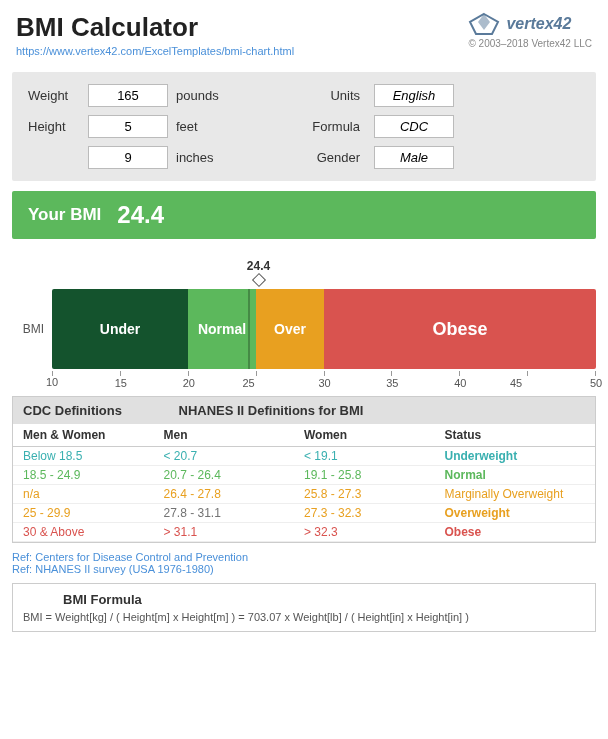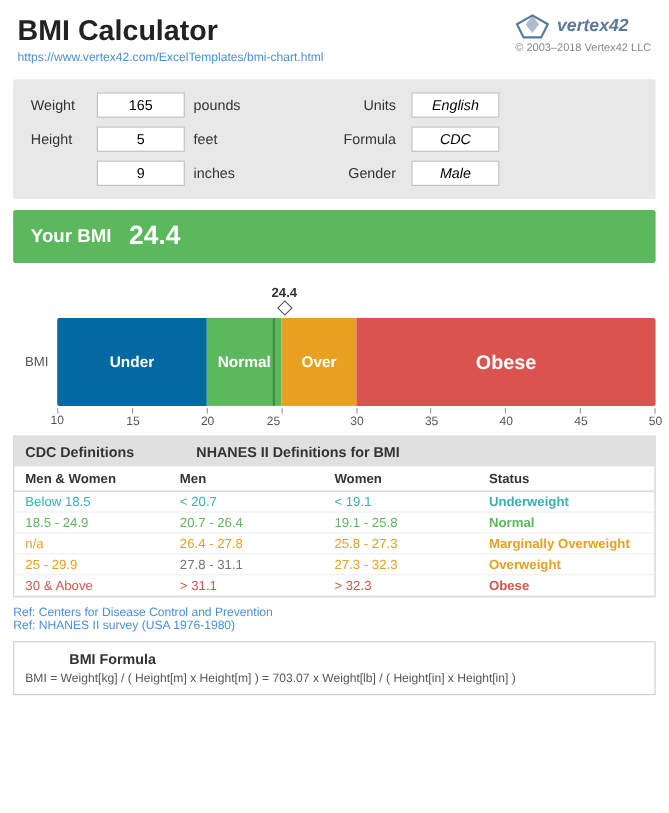--- a/index.html
+++ b/index.html
@@ -128,21 +128,21 @@
         <div style="width:10px;height:10px;background:#fff;transform:rotate(45deg);border:1px solid #555;margin-top:2px;"></div>
       </div>
     </div>
 
     <div class="chart-row">
       <div class="chart-y-label">BMI</div>
       <div class="bars-wrapper" style="position:relative;">
 
         <div style="position:absolute;left:calc(36%);top:0;bottom:0;width:2px;background:rgba(0,0,0,0.25);z-index:5;"></div>
 
-        <div class="bar-segment" style="background:#0369a1;flex:10;border-radius:2px 0 0 2px;display:flex;align-items:center;justify-content:center;color:#fff;font-size:14px;font-weight:bold;">
+        <div class="bar-segment" style="background:#14532d;flex:10;border-radius:2px 0 0 2px;display:flex;align-items:center;justify-content:center;color:#fff;font-size:14px;font-weight:bold;">
           <span>Under</span>
         </div>
 
         <div class="bar-segment" style="background:#5cb85c;flex:5;display:flex;align-items:center;justify-content:center;color:#fff;font-size:14px;font-weight:bold;">
           <span>Normal</span>
         </div>
 
         <div class="bar-segment" style="background:#e8a020;flex:5;display:flex;align-items:center;justify-content:center;color:#fff;font-size:14px;font-weight:bold;">
           <span>Over</span>
         </div>
@@ -177,21 +177,21 @@
       <div style="flex:5;position:relative;">
         <div style="position:absolute;right:0;border-left:1px solid #999;height:5px;"></div>
         <span style="position:absolute;right:0;transform:translateX(50%);top:6px;font-size:11px;color:#555;">35</span>
       </div>
       <div style="flex:5;position:relative;">
         <div style="position:absolute;right:0;border-left:1px solid #999;height:5px;"></div>
         <span style="position:absolute;right:0;transform:translateX(50%);top:6px;font-size:11px;color:#555;">40</span>
       </div>
       <div style="flex:5;position:relative;">
         <div style="position:absolute;right:0;border-left:1px solid #999;height:5px;"></div>
-        <span style="position:absolute;right:0;transform:translateX(50%);top:6px;font-size:11px;color:#555;">45</span>
+        <span style="position:absolute;right:12px;transform:translateX(50%);top:6px;font-size:11px;color:#555;">45</span>
       </div>
       <div style="flex:5;position:relative;">
         <div style="position:absolute;right:0;border-left:1px solid #999;height:5px;"></div>
         <span style="position:absolute;right:0;transform:translateX(50%);top:6px;font-size:11px;color:#555;">50</span>
       </div>
     </div>
   </div>
 </div>
 
 <div class="table-section" style="margin-top:20px;">
@@ -215,21 +215,21 @@
       <div class="table-data-row">
       <div class="cell col-cdc" style="color:#5cb85c">18.5 - 24.9</div>
       <div class="cell col-men" style="color:#5cb85c">20.7 - 26.4</div>
       <div class="cell col-women" style="color:#5cb85c">19.1 - 25.8</div>
       <div class="cell col-status" style="color:#5cb85c;font-weight:bold">Normal</div>
     </div>
       <div class="table-data-row">
       <div class="cell col-cdc" style="color:#e8a020">n/a</div>
       <div class="cell col-men" style="color:#e8a020">26.4 - 27.8</div>
       <div class="cell col-women" style="color:#e8a020">25.8 - 27.3</div>
-      <div class="cell col-status" style="color:#e8a020;font-weight:bold">Marginally Overweight</div>
+      <div class="cell col-status" style="color:#e8a020;font-weight:normal">Marginally Overweight</div>
     </div>
       <div class="table-data-row">
       <div class="cell col-cdc" style="color:#e8a020">25 - 29.9</div>
       <div class="cell col-men" style="color:#737373">27.8 - 31.1</div>
       <div class="cell col-women" style="color:#e8a020">27.3 - 32.3</div>
       <div class="cell col-status" style="color:#e8a020;font-weight:bold">Overweight</div>
     </div>
       <div class="table-data-row">
       <div class="cell col-cdc" style="color:#d9534f">30 &amp; Above</div>
       <div class="cell col-men" style="color:#d9534f">&gt; 31.1</div>

